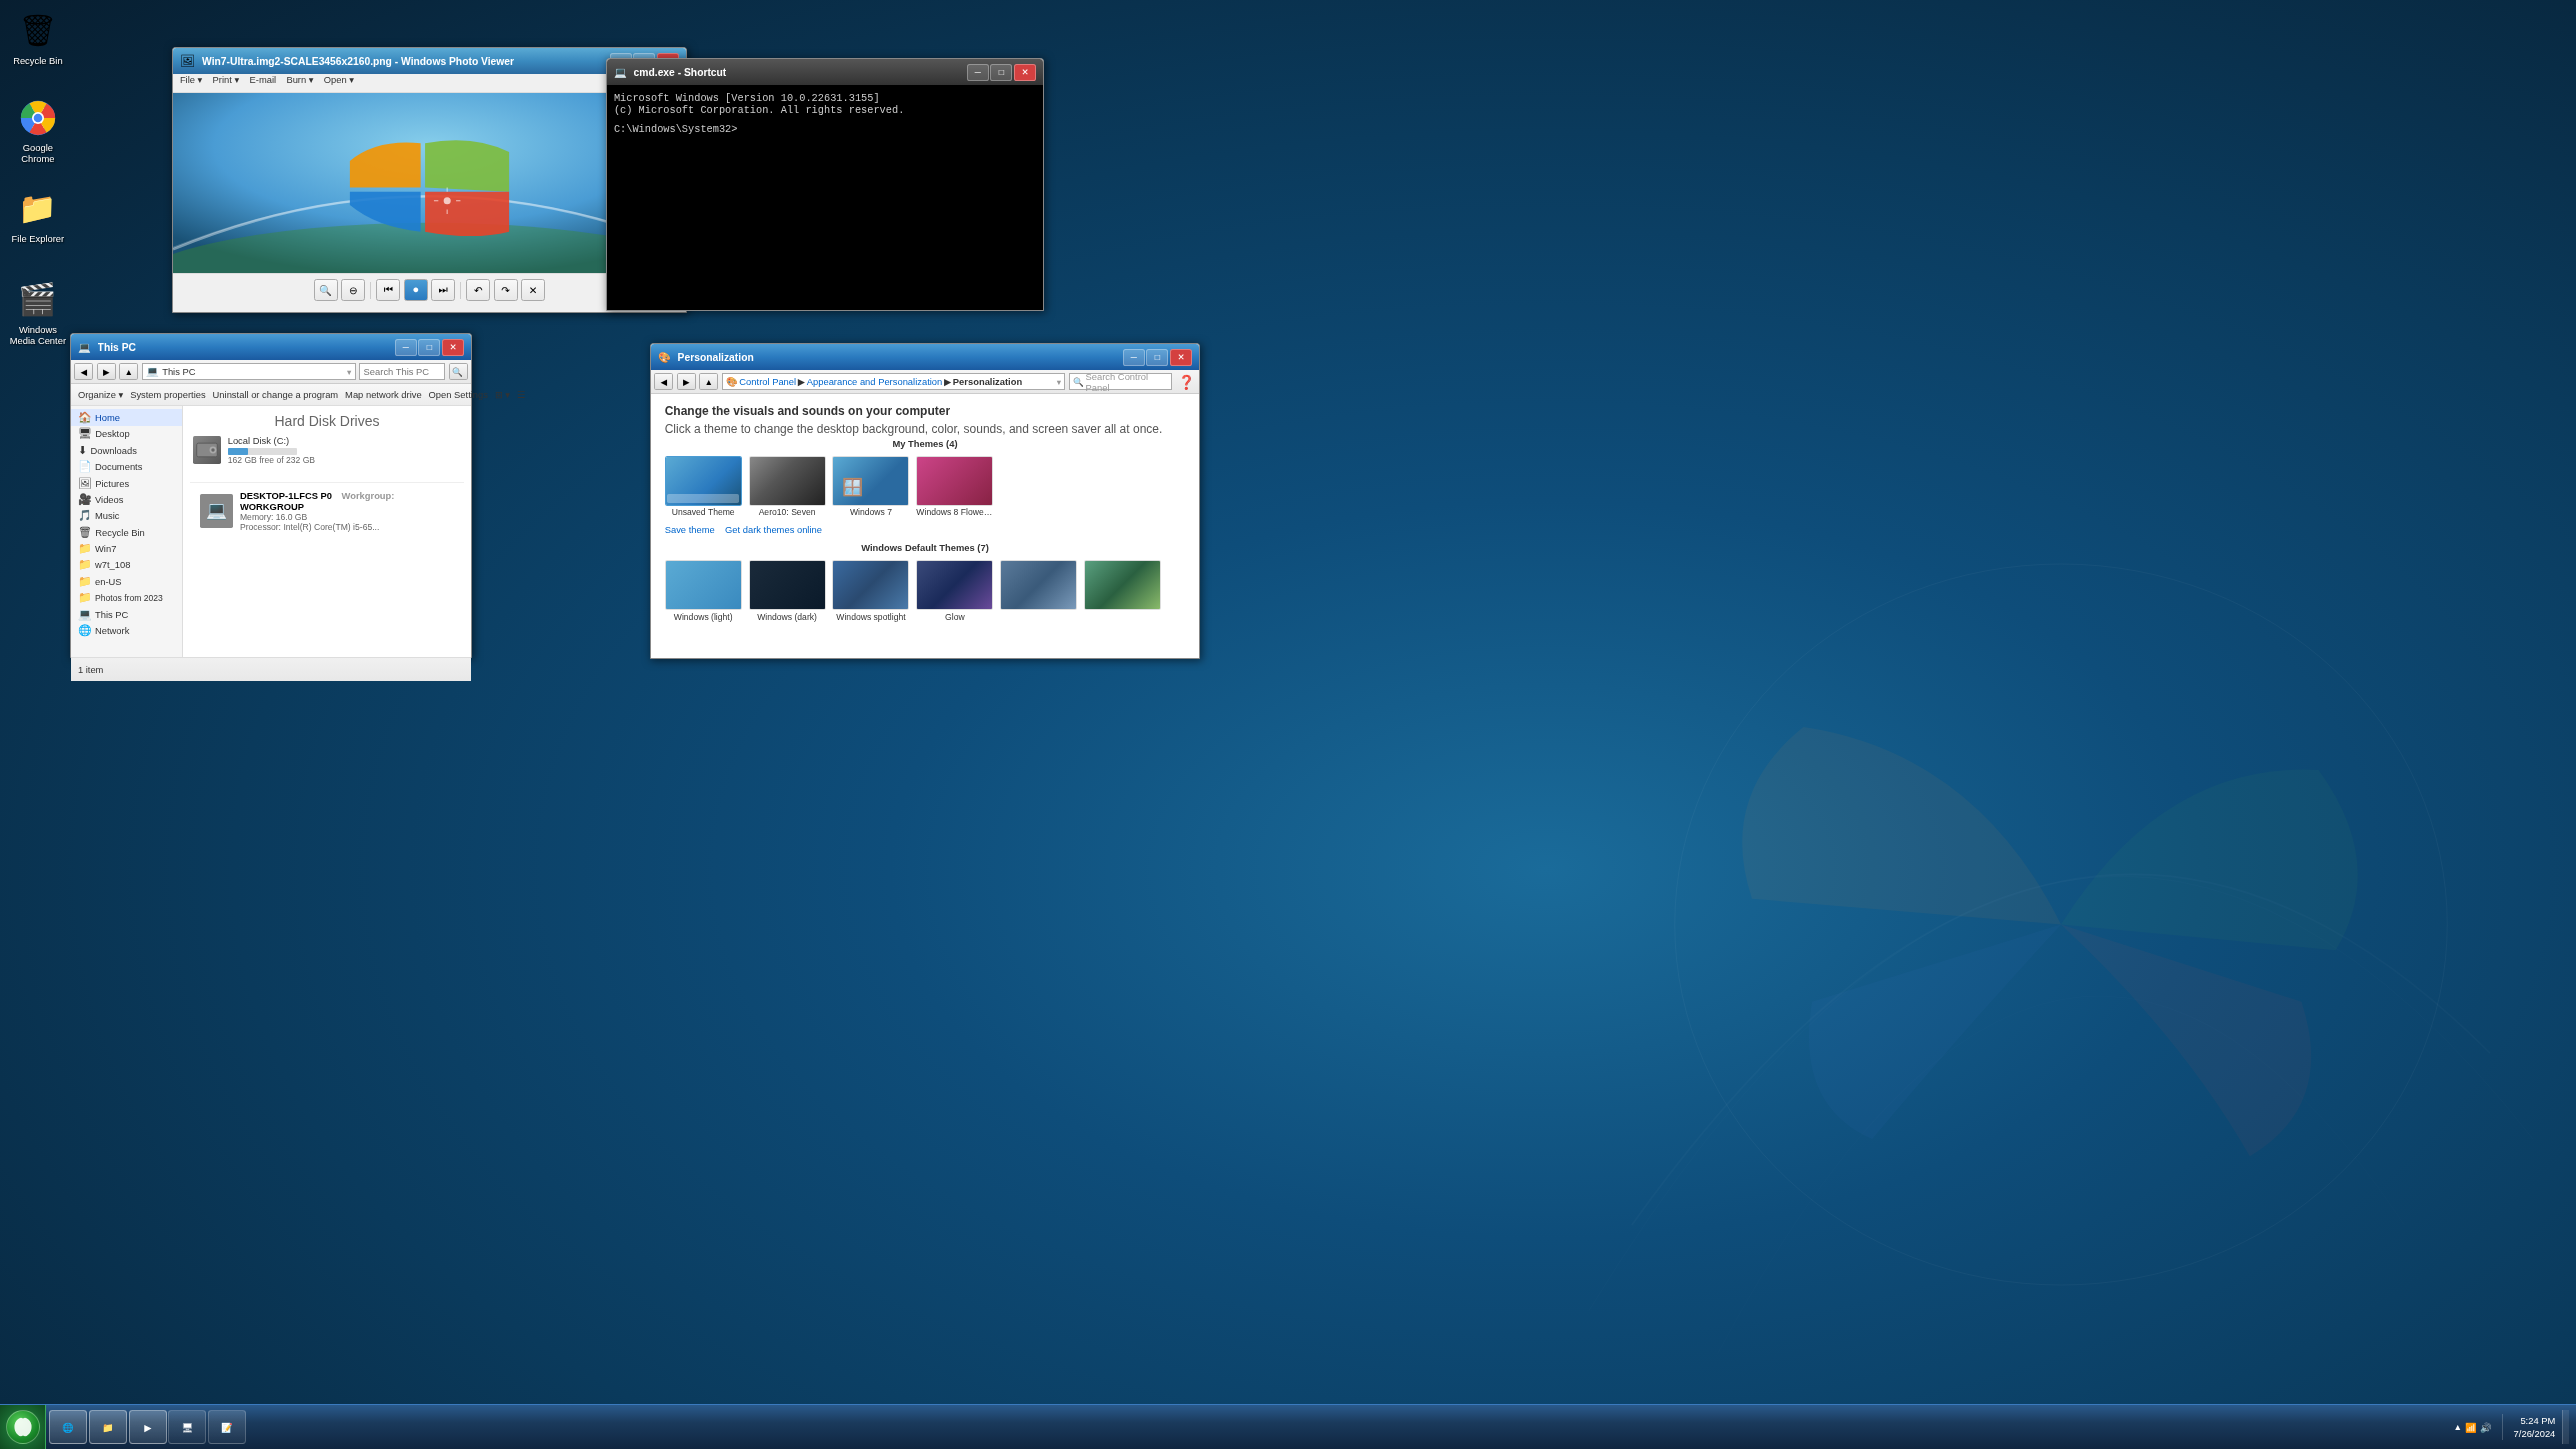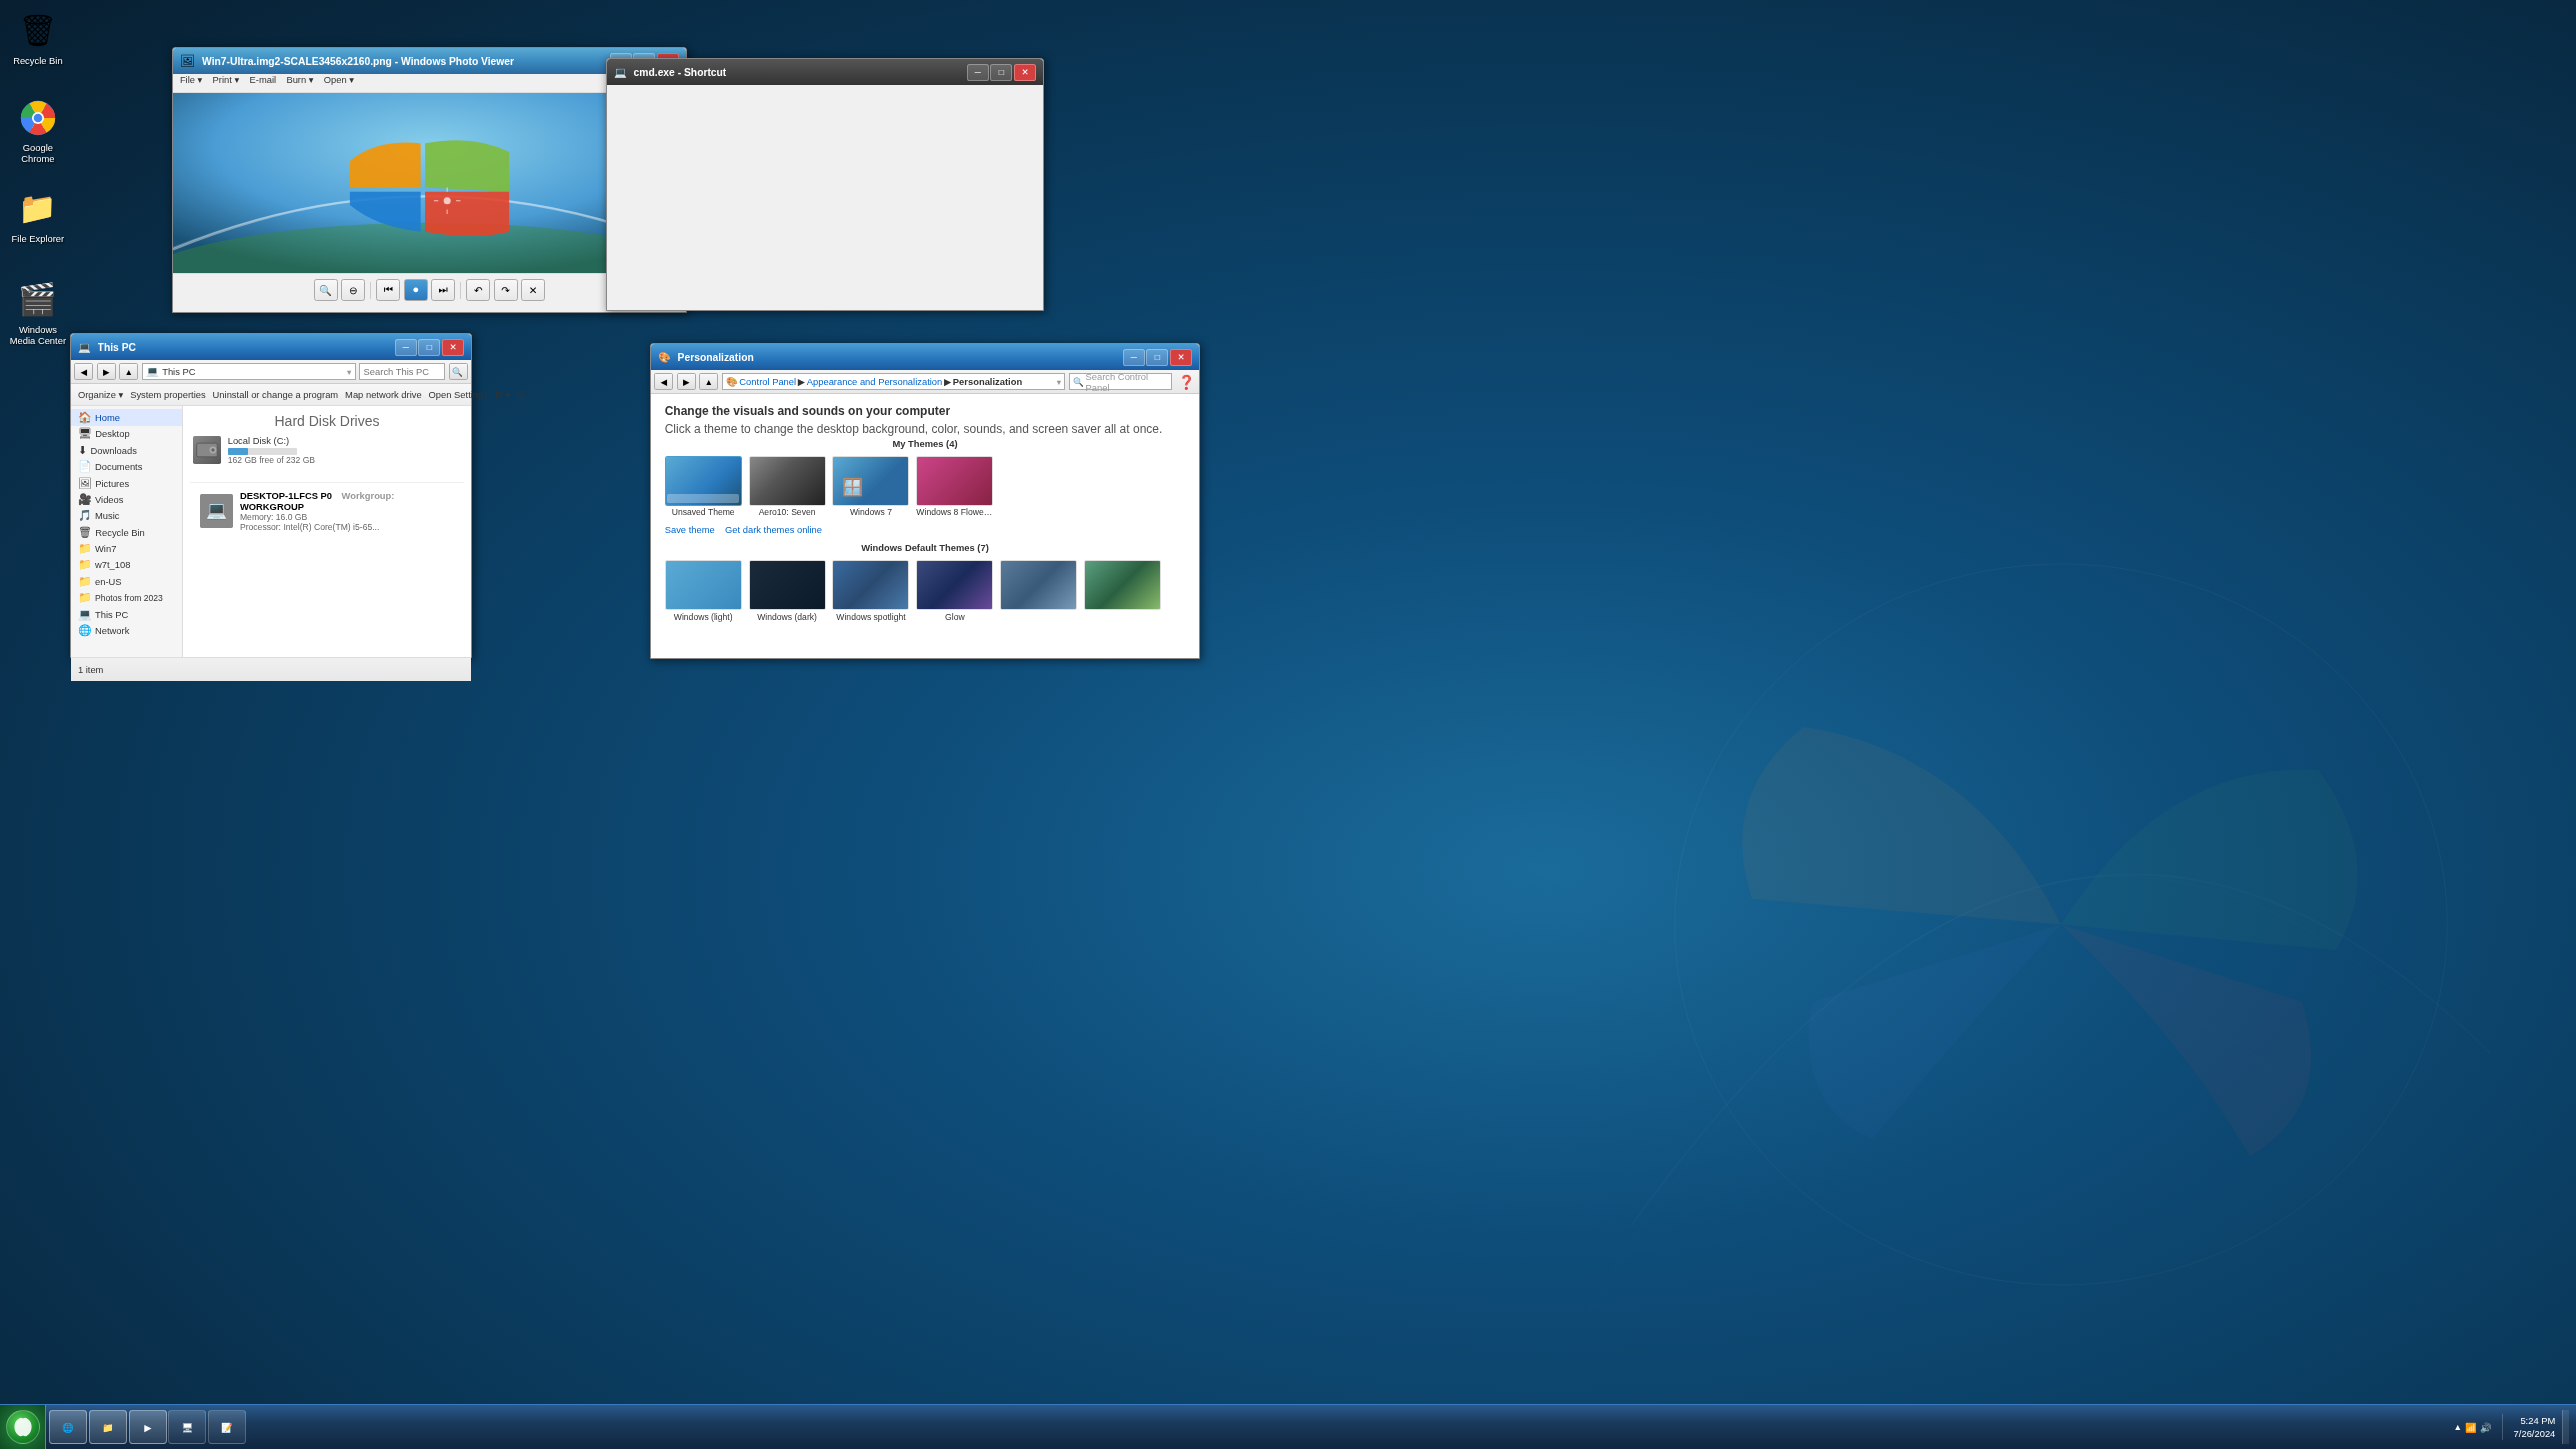--- a/index.html
+++ b/index.html
@@ -689,20 +689,25 @@
   <div class="window cmd-window">
     <div class="window-titlebar" style="background: linear-gradient(to bottom, #555, #333);">
       <div style="font-size:10.3px; color:#ccc;">💻</div>
       <div class="window-title-text">cmd.exe - Shortcut</div>
       <div class="window-controls">
         <div class="win-btn minimize" style="background: rgba(255,255,255,0.15);">─</div>
         <div class="win-btn maximize" style="background: rgba(255,255,255,0.15);">□</div>
         <div class="win-btn close">✕</div>
       </div>
     </div>
+    <div class="cmd-content">
+      <div>Microsoft Windows [Version 10.0.22631.3155]</div>
+      <div>(c) Microsoft Corporation. All rights reserved.</div>
+      <div style="margin-top:6.9px;">C:\Windows\System32&gt;</div>
+    </div>
   </div>
 
   <div class="window file-explorer">
     <div class="window-titlebar">
       <div style="font-size:10.3px;">💻</div>
       <div class="window-title-text">This PC</div>
       <div class="window-controls">
         <div class="win-btn minimize">─</div>
         <div class="win-btn maximize">□</div>
         <div class="win-btn close">✕</div>

